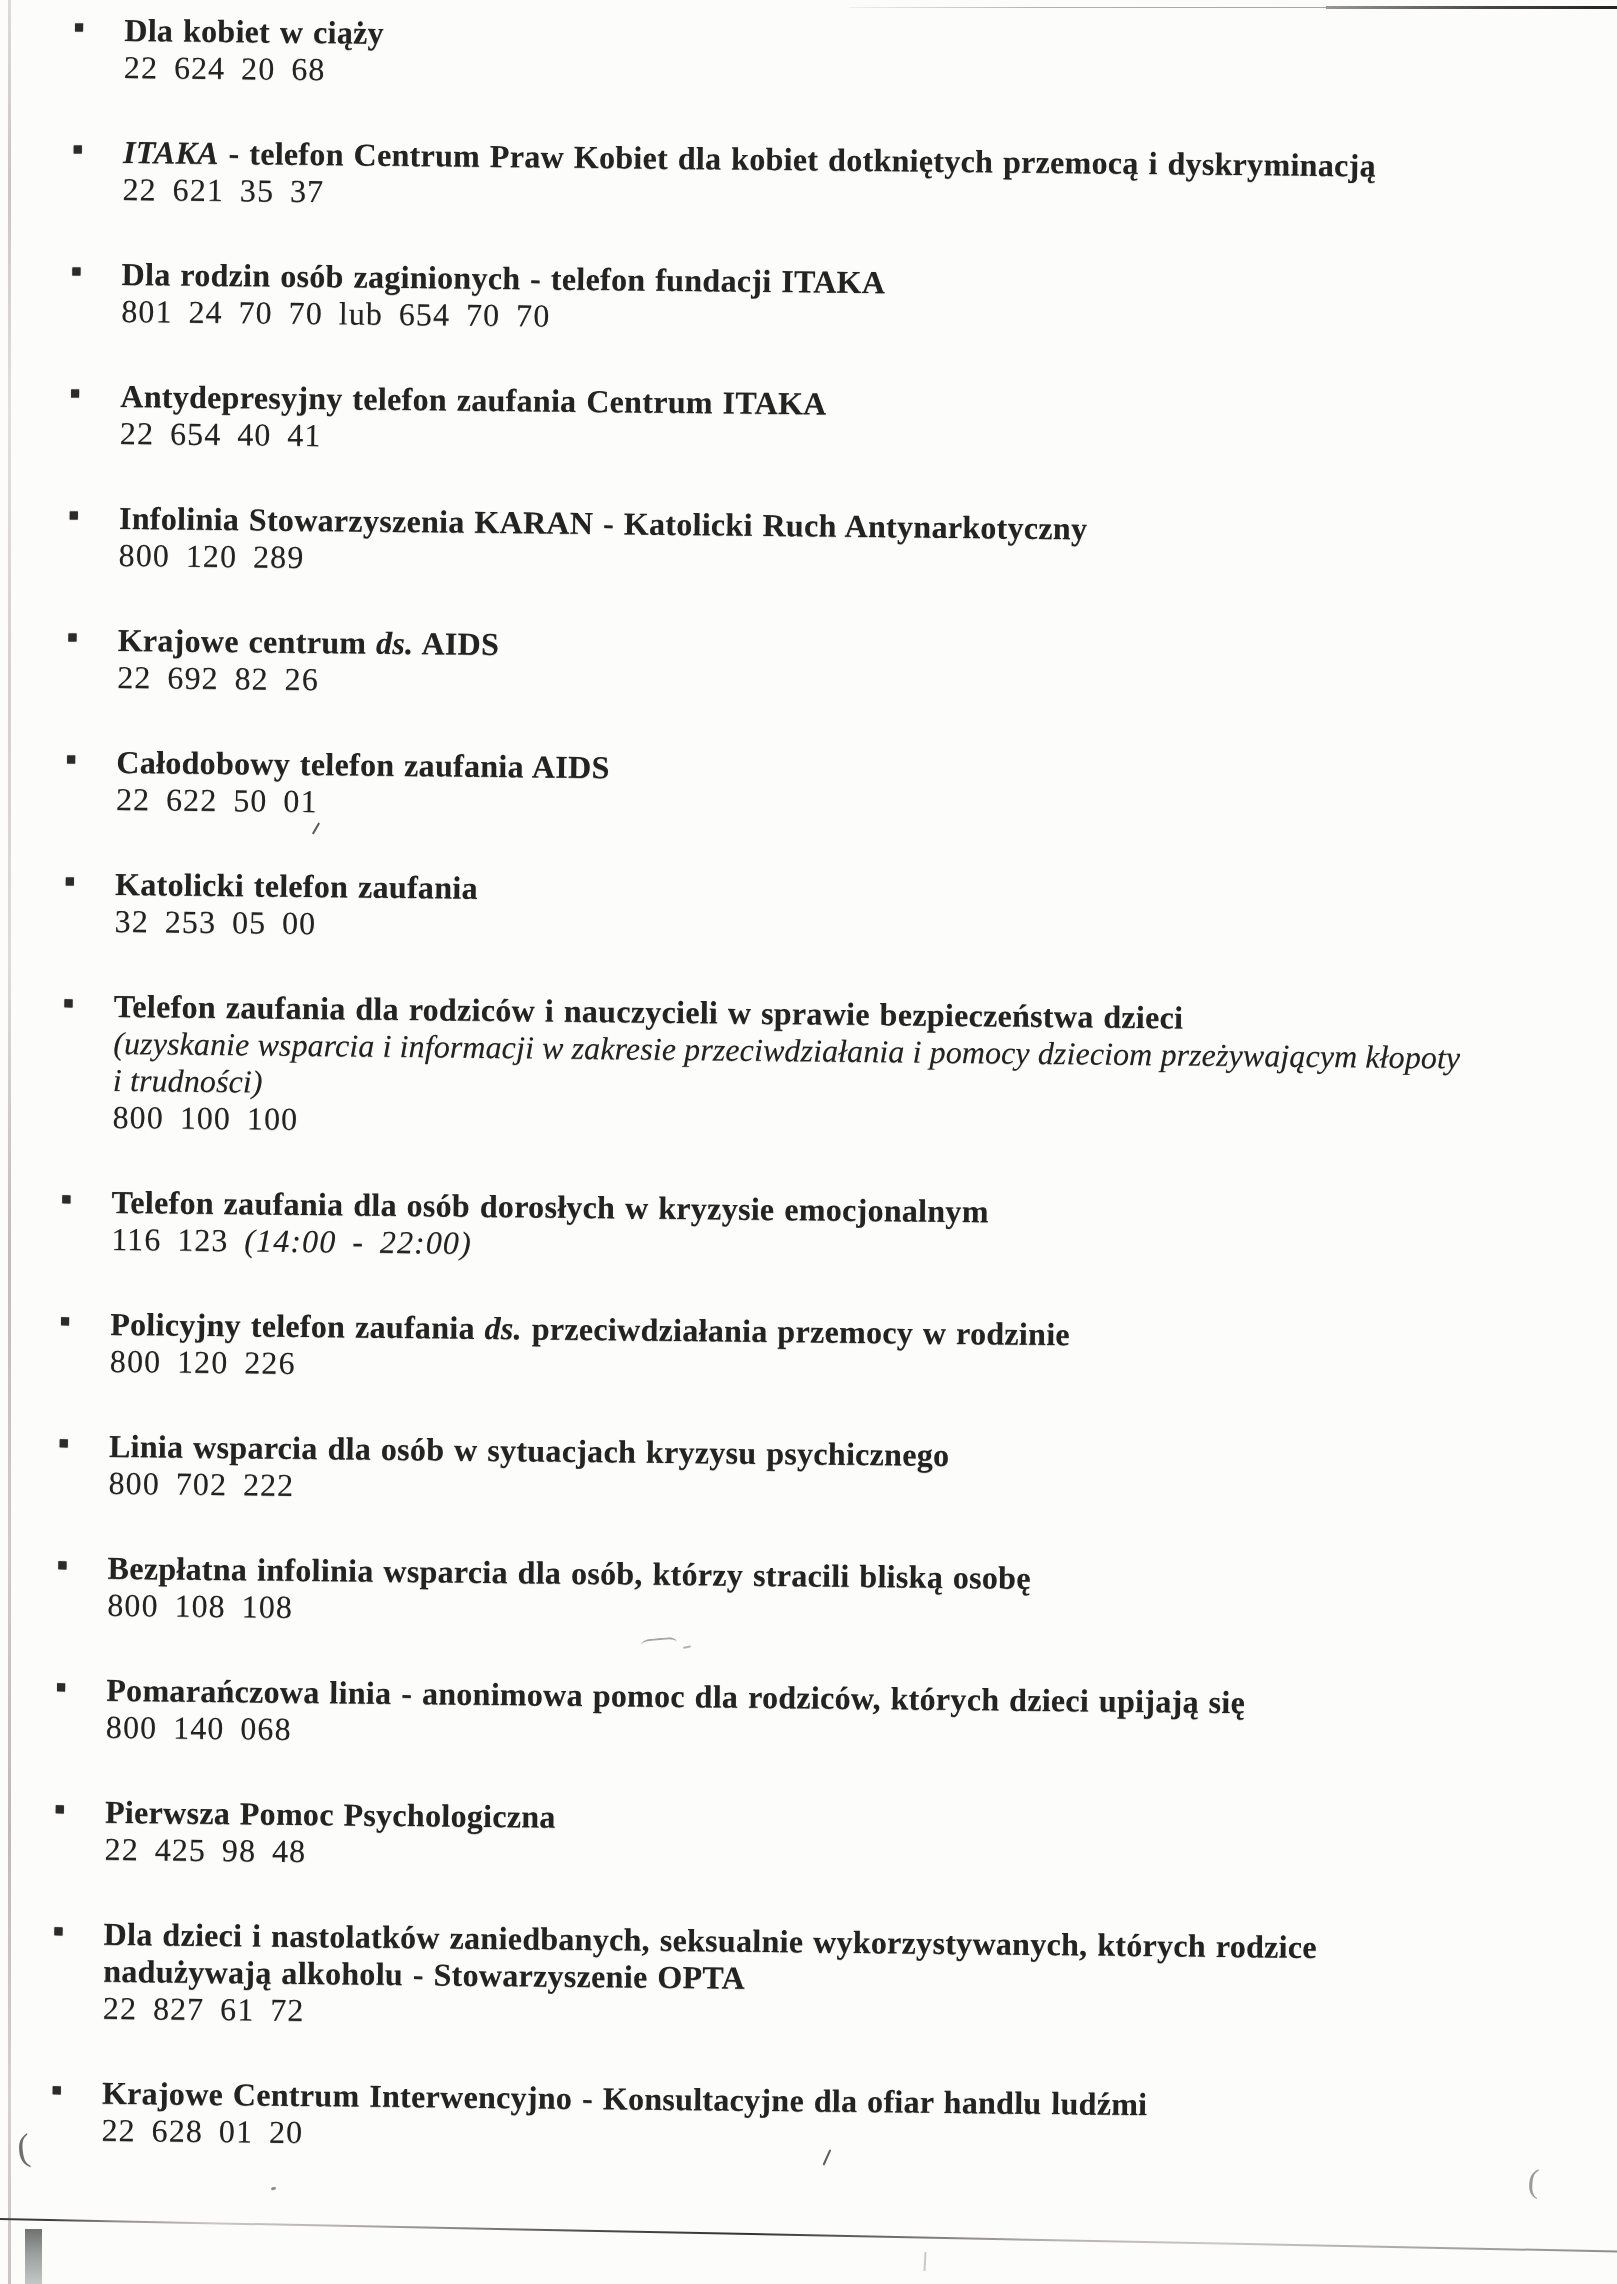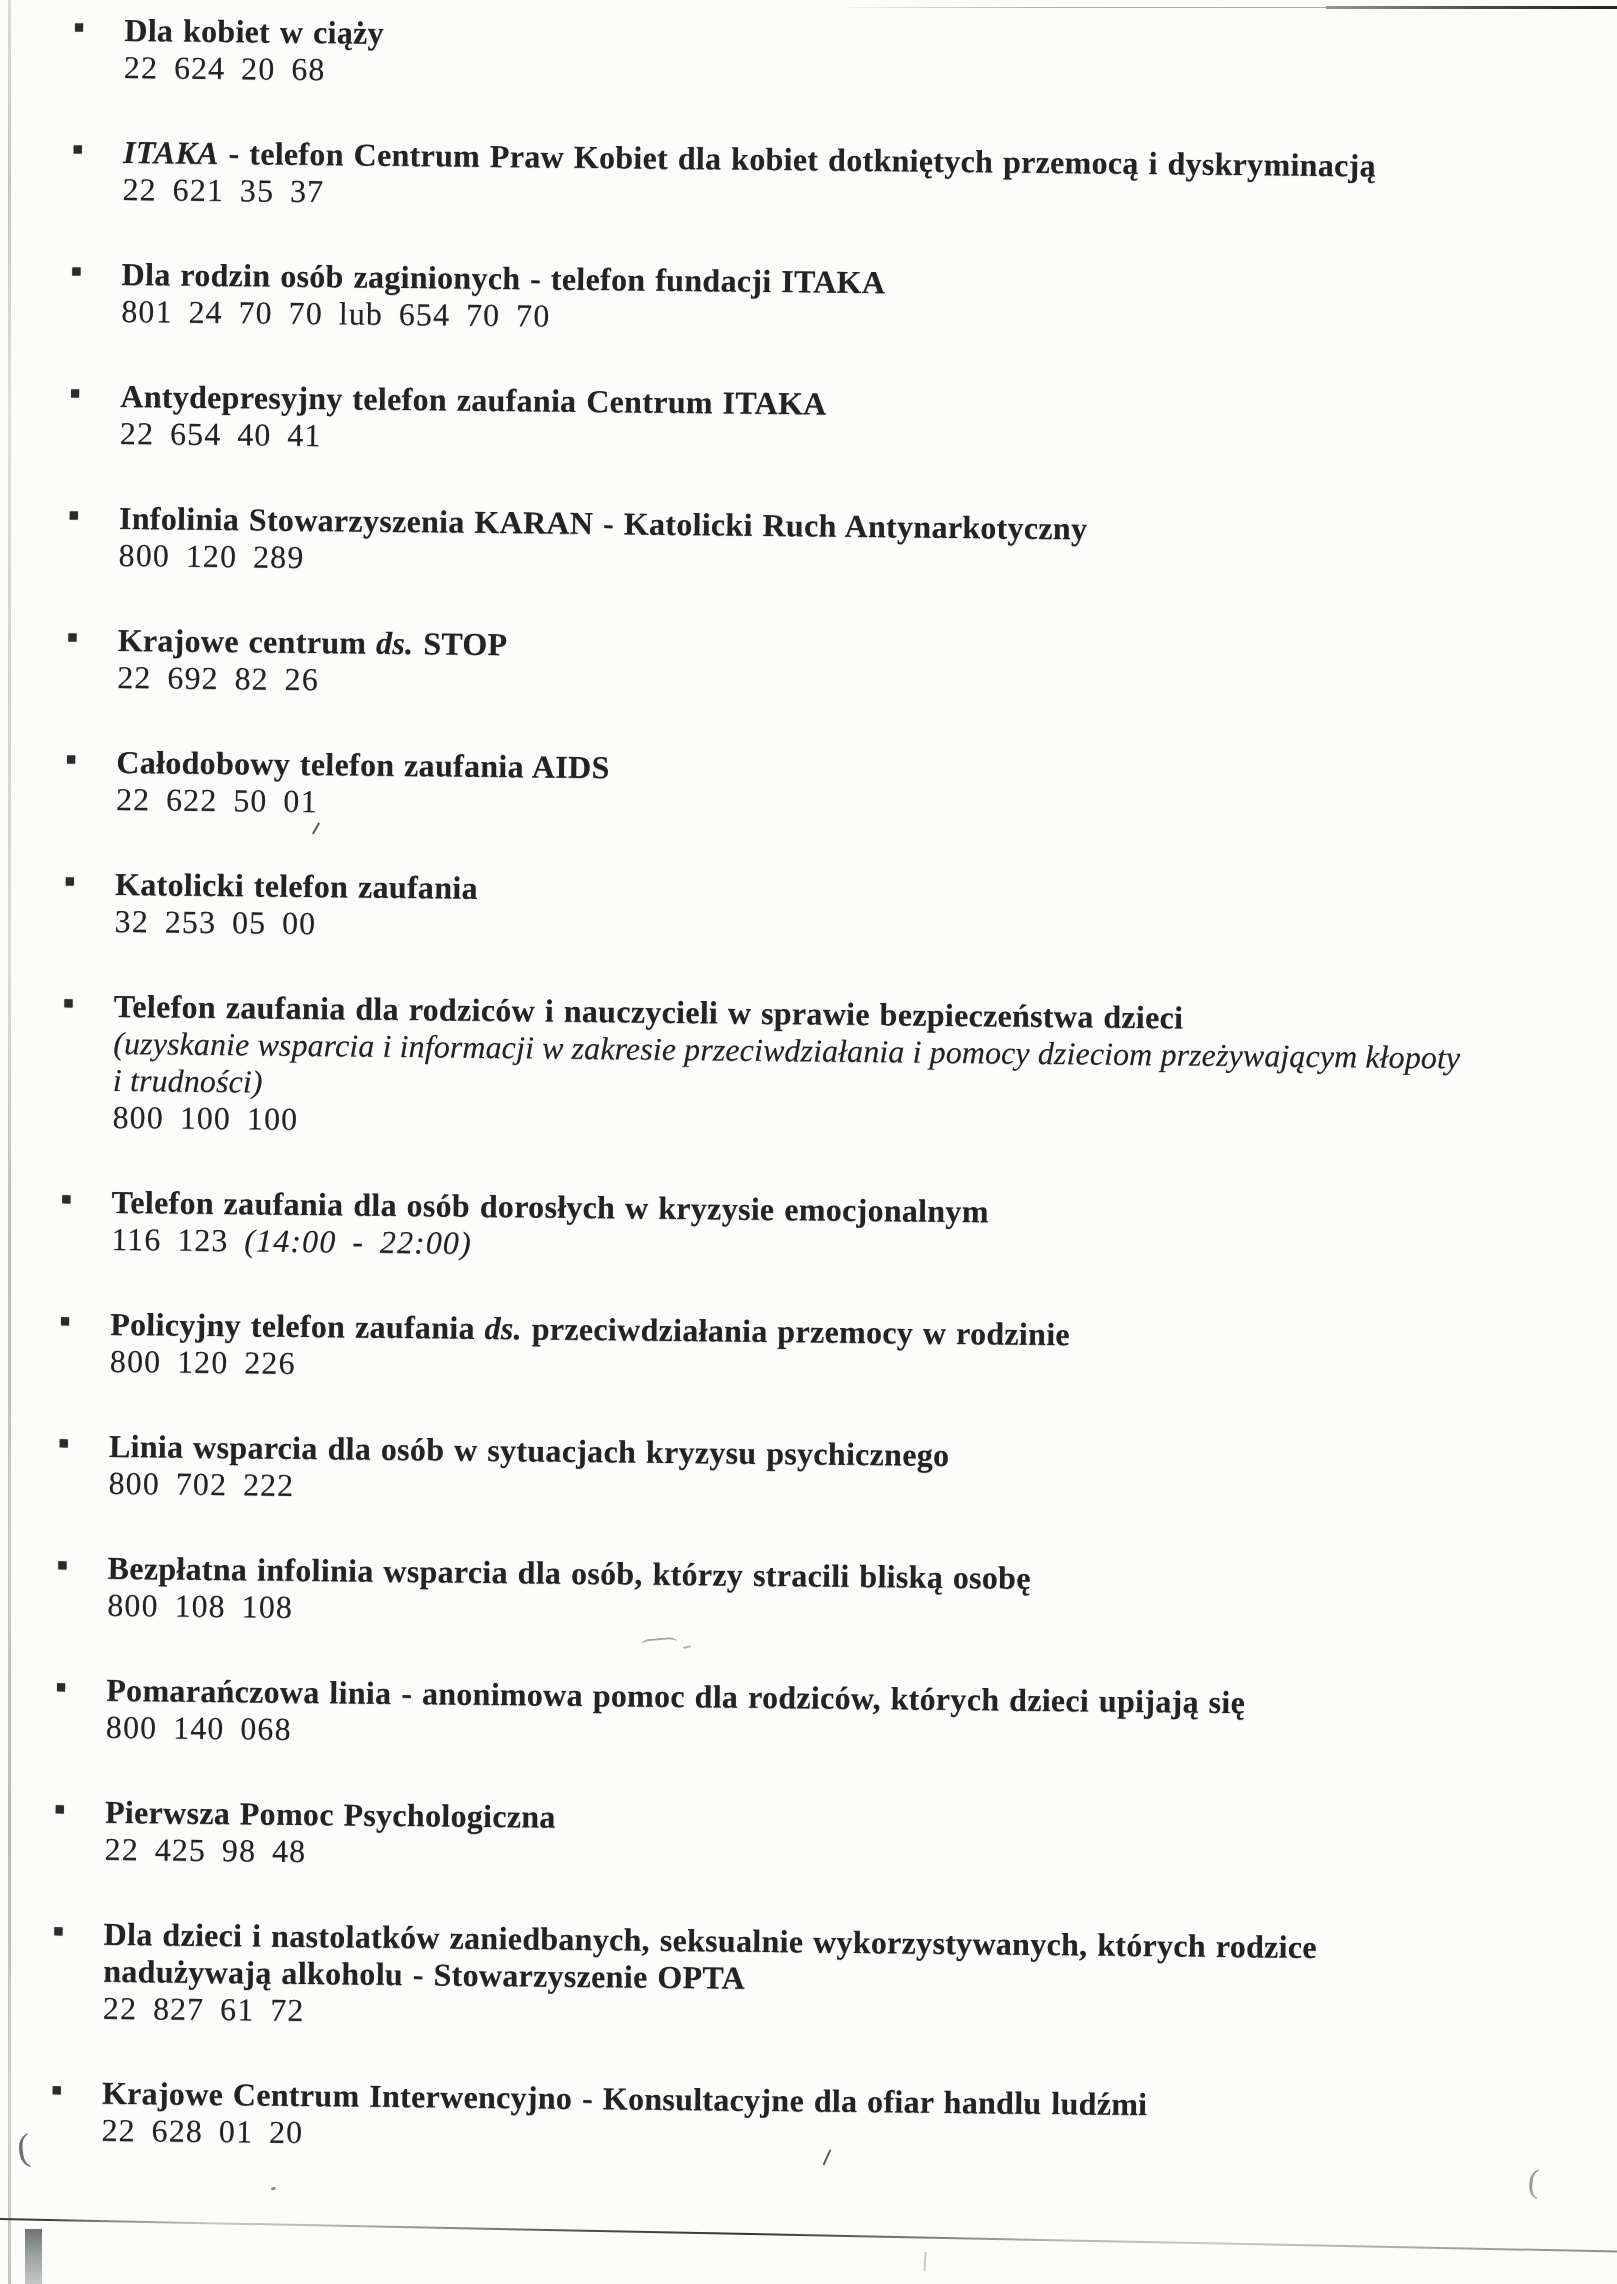--- a/index.html
+++ b/index.html
@@ -161,21 +161,21 @@
       <div class="item">
         <span class="bullet"></span>
         <div class="content">
           <div class="line title"><span class="run">Infolinia Stowarzyszenia KARAN - Katolicki Ruch Antynarkotyczny</span></div>
           <div class="line number"><span class="run">800 120 289</span></div>
         </div>
       </div>
       <div class="item">
         <span class="bullet"></span>
         <div class="content">
-          <div class="line title"><span class="run">Krajowe centrum </span><span class="run italic">ds.</span><span class="run"> STOP</span></div>
+          <div class="line title"><span class="run">Krajowe centrum </span><span class="run italic">ds.</span><span class="run"> AIDS</span></div>
           <div class="line number"><span class="run">22 692 82 26</span></div>
         </div>
       </div>
       <div class="item">
         <span class="bullet"></span>
         <div class="content">
           <div class="line title"><span class="run">Całodobowy telefon zaufania AIDS</span></div>
           <div class="line number"><span class="run">22 622 50 01</span></div>
         </div>
       </div>

